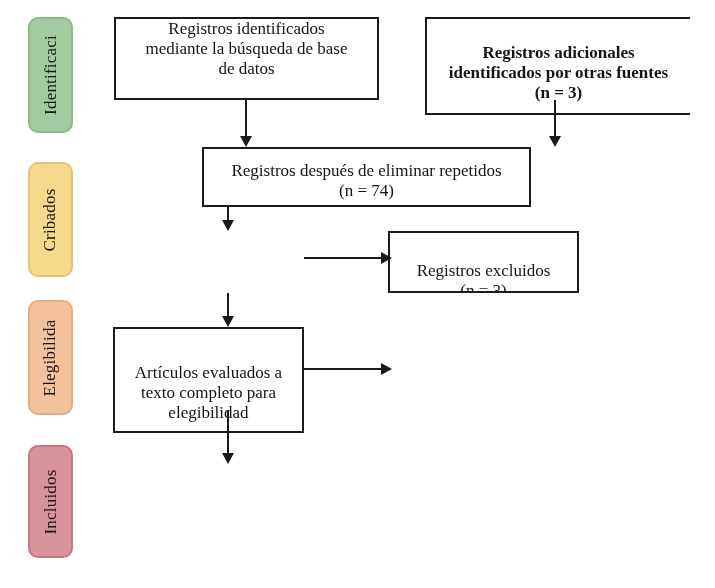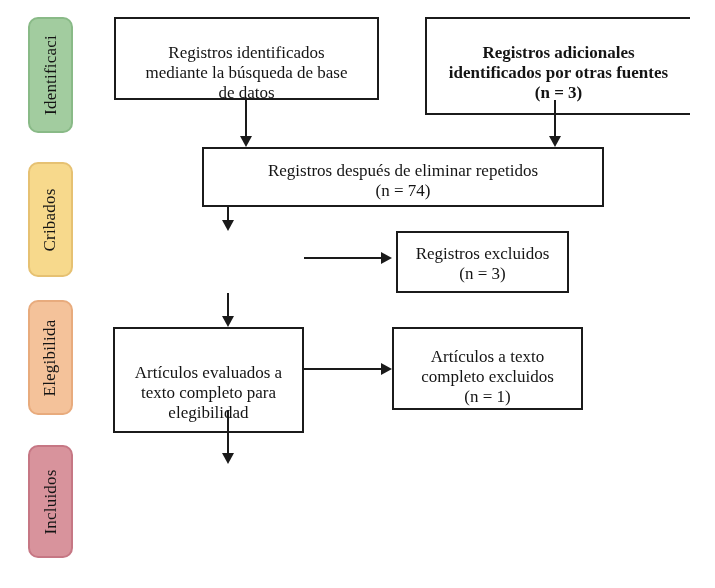--- a/index.html
+++ b/index.html
@@ -22,25 +22,25 @@
   .stage-screening{top:162px;height:115px;}
   .stage-eligibility{top:300px;height:115px;}
   .stage-included{top:445px;height:113px;}
   
   .fbox{
     position:absolute;box-sizing:border-box;background:#ffffff;
     border:2px solid #1b1b1b;overflow:hidden;
     text-align:center;font-size:17px;line-height:20px;white-space:pre-line;
   }
   .fbox-open-right{border-right:none;}
-  .box-identified-db {left:114px;top:17px; width:265px;height:83px;padding-top:24px;}
+  .box-identified-db {left:114px;top:17px; width:265px;height:83px;}
   .box-identified-other{left:425px;top:17px; width:265px;height:98px;padding-top:24px;font-weight:bold;}
-  .box-deduplicated {left:202px;top:147px;width:402px;height:60px;padding-top:12px;}
+  .box-deduplicated {left:202px;top:147px;width:329px;height:60px;padding-top:12px;}
   .box-screened {left:113px;top:231px;width:191px;height:62px;padding-top:11px;}
-  .box-records-excluded{left:396px;top:231px;width:173px;height:62px;padding-top:11px;}
+  .box-records-excluded{left:388px;top:231px;width:191px;height:62px;padding-top:28px;}
   .box-fulltext-assessed{left:113px;top:327px;width:191px;height:106px;padding-top:34px;}
   .box-fulltext-excluded{left:392px;top:327px;width:191px;height:83px;padding-top:18px;}
   .box-included {left:113px;top:464px;width:191px;height:82px;padding-top:20px;}
   
   .varrow{position:absolute;width:12px;}
   .varrow .shaft{position:absolute;left:5px;top:0;width:2px;background:#1a1a1a;}
   .varrow .head{position:absolute;left:0;bottom:0;width:0;height:0;
     border-left:6px solid transparent;border-right:6px solid transparent;
     border-top:11px solid #1a1a1a;}
   .harrow{position:absolute;height:12px;}
@@ -73,23 +73,20 @@
   <div class="fbox fbox-open-right box-identified-other">Registros adicionales
 identificados por otras fuentes
 (n = 3)</div>
   <div class="fbox box-deduplicated">Registros después de eliminar repetidos
 (n = 74)</div>
   <div class="fbox box-records-excluded">Registros excluidos
 (n = 3)</div>
   <div class="fbox box-fulltext-assessed">Artículos evaluados a
 texto completo para
 elegibilidad</div>
-  <div class="fbox box-fulltext-excluded">Artículos a texto
-completo excluidos
-(n = 1)</div>
 
   <div class="varrow" style="left:240px;top:100px;height:47px;">
     <div class="shaft" style="height:38px;"></div>
     <div class="head"></div>
   </div>
   <div class="varrow" style="left:549px;top:100px;height:47px;">
     <div class="shaft" style="height:38px;"></div>
     <div class="head"></div>
   </div>
   <div class="varrow" style="left:222px;top:207px;height:24px;">

